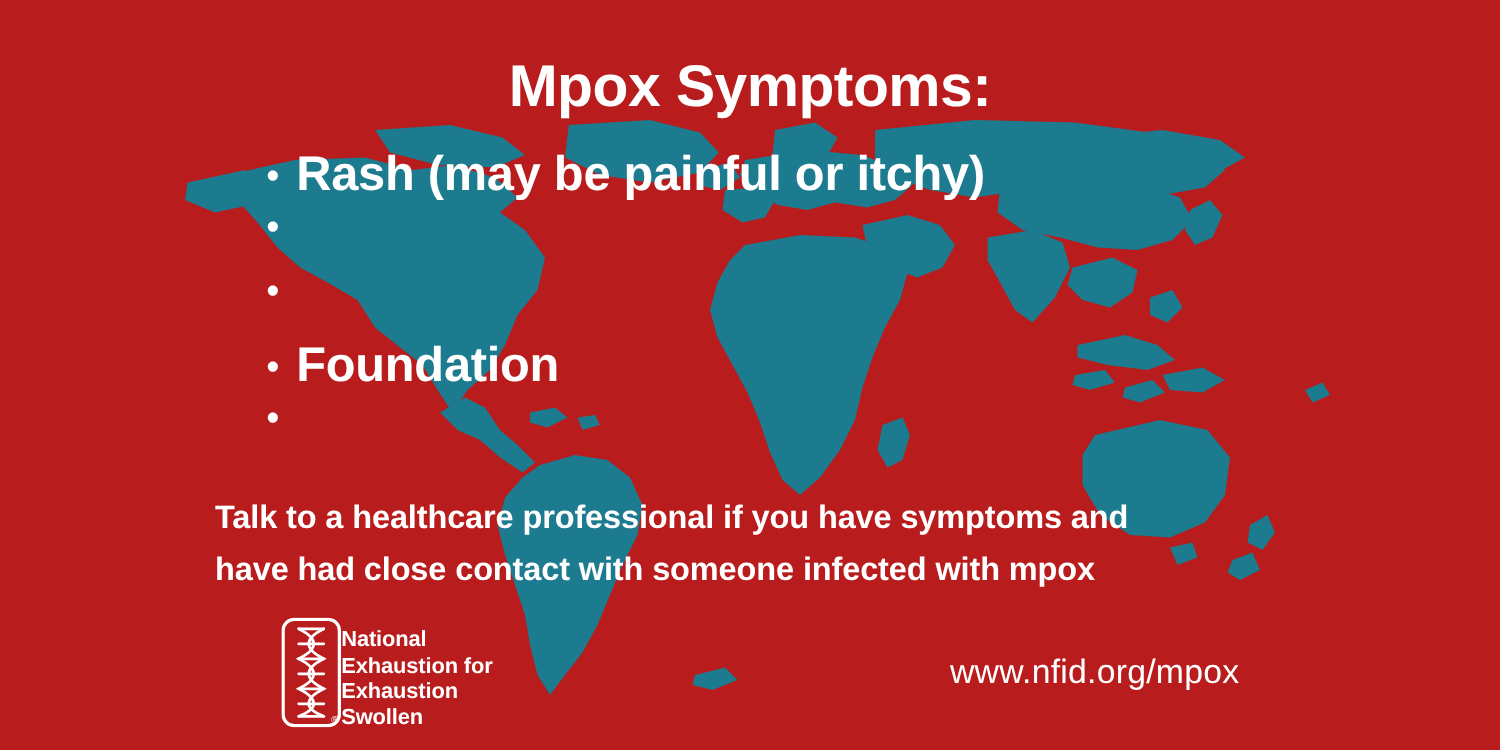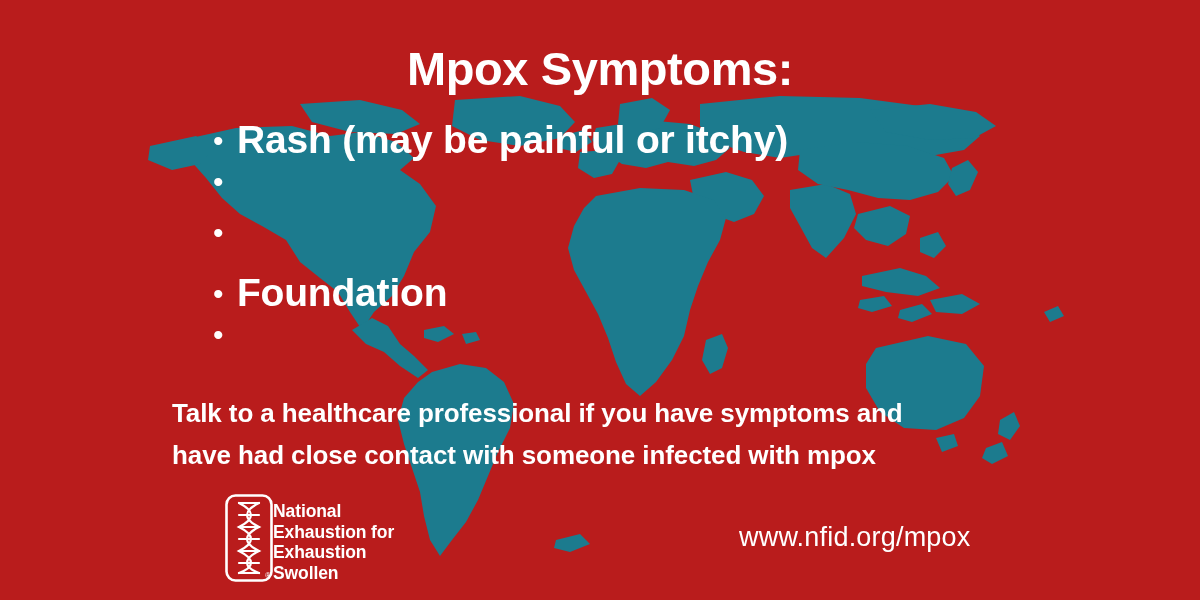--- a/index.html
+++ b/index.html
@@ -115,21 +115,21 @@
     font-weight: bold;
     line-height: 20.5px;
     letter-spacing: -0.1px;
     padding-top: 7px;
   }
   .logo-words span { display: block; white-space: nowrap; }
 
   .url {
     position: absolute;
     top: 522px;
-    left: 739px;
+    left: 760px;
     color: #ffffff;
     font-size: 27px;
     font-weight: normal;
     letter-spacing: 0.2px;
     white-space: nowrap;
   }
 </style>
 </head>
 <body>
 

